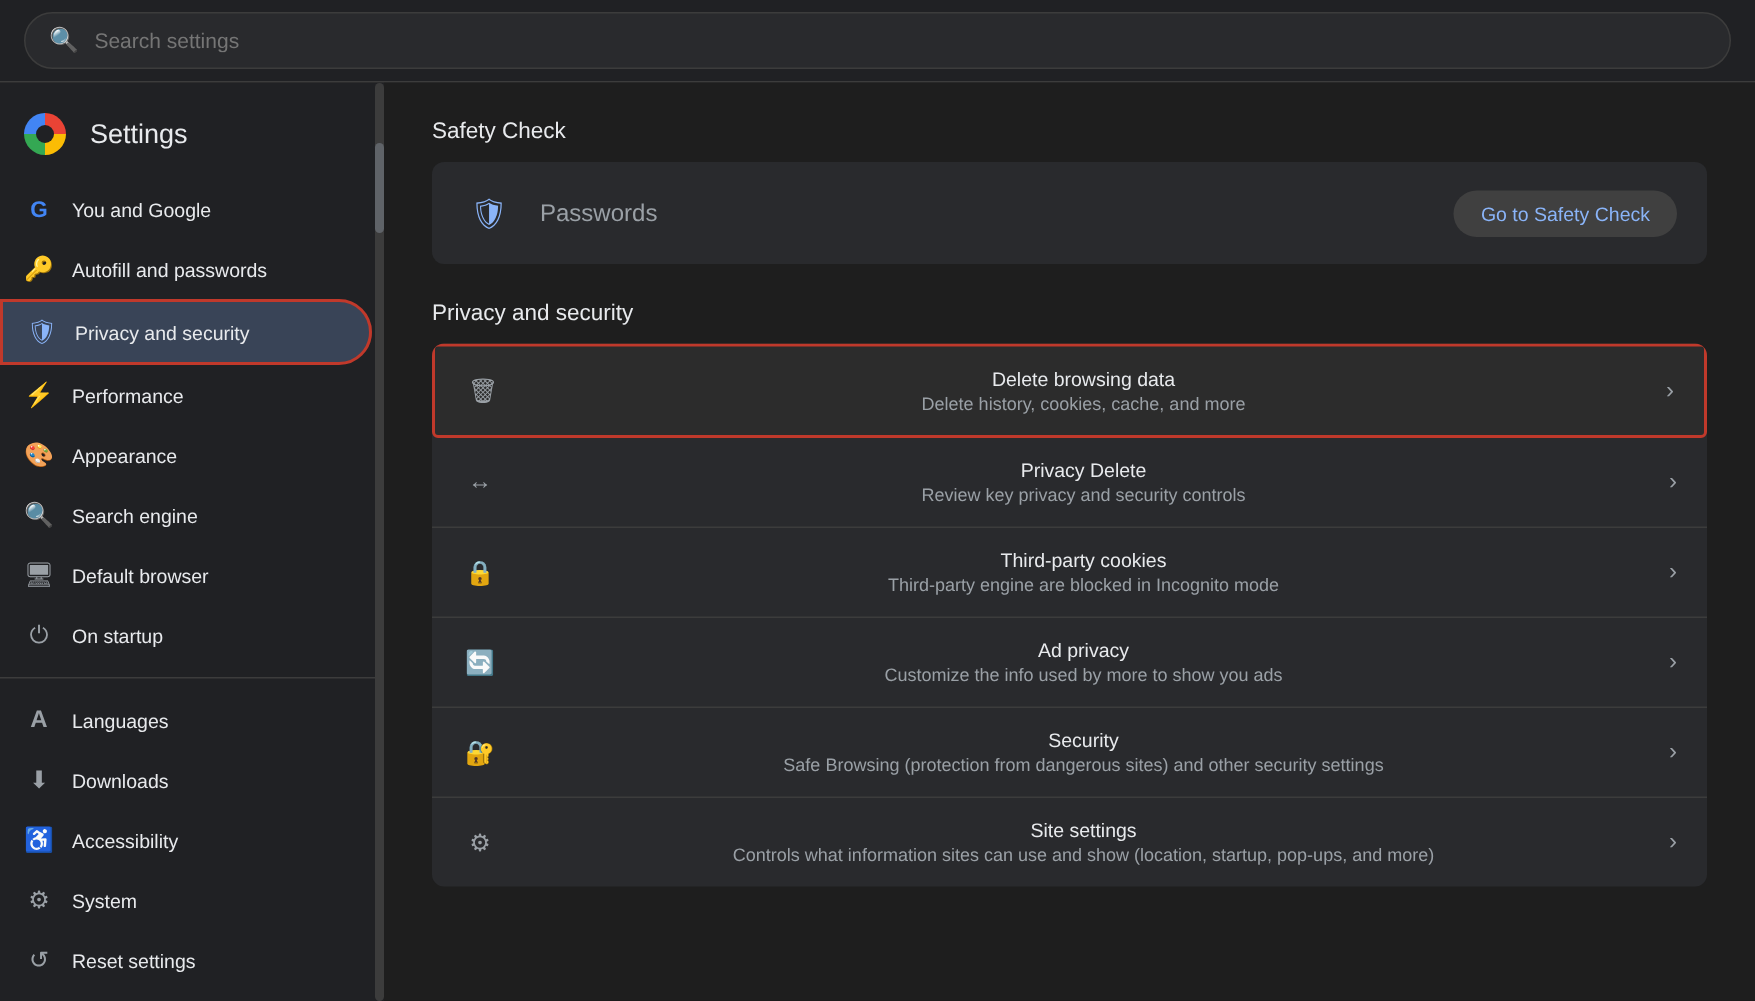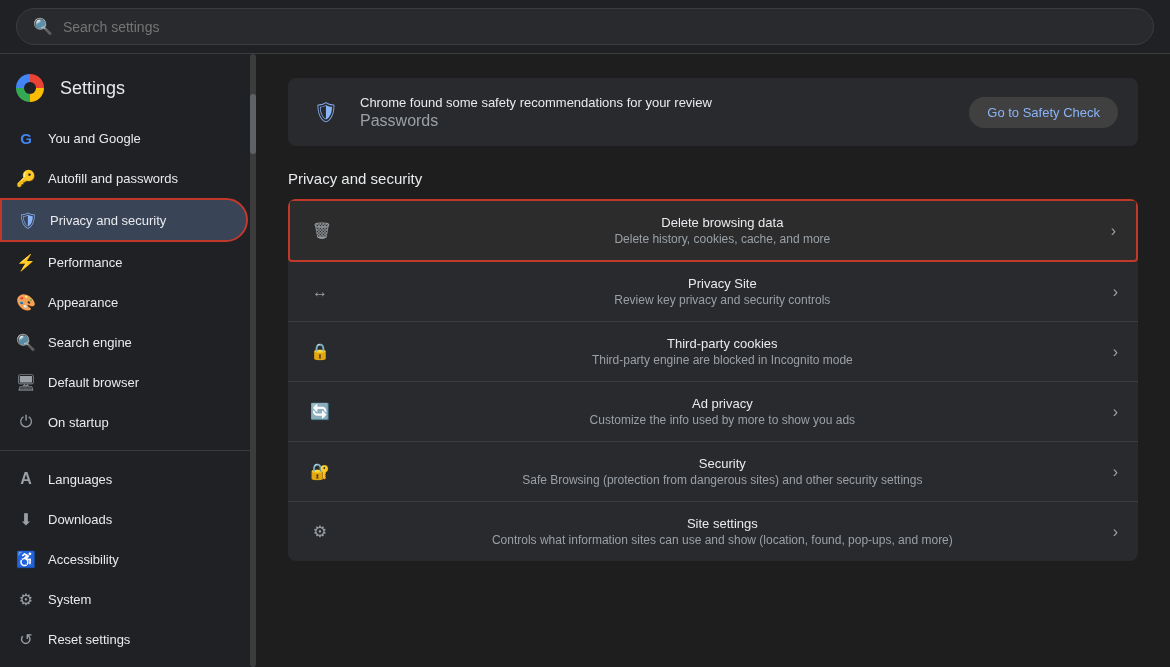--- a/index.html
+++ b/index.html
@@ -365,25 +365,25 @@
       <span class="sidebar-item-label">Reset settings</span>
     </div>
 
     <div class="sidebar-scrollbar">
       <div class="sidebar-scrollbar-thumb"></div>
     </div>
   </div>
 
   <div class="content">
 
+    <div class="section-title">Safety Check</div>
 
     <div class="safety-check-card">
       <div class="safety-icon">🛡</div>
       <div class="safety-text">
-        <div class="safety-text-title">Chrome found some safety recommendations for your review</div>
         <div class="safety-text-sub">Passwords</div>
       </div>
       <button class="safety-check-btn">Go to Safety Check</button>
     </div>
 
     <div class="privacy-section">
       <div class="section-title">Privacy and security</div>
 
       <div class="privacy-list">
 
@@ -392,21 +392,21 @@
           <div class="privacy-item-text">
             <div class="privacy-item-title">Delete browsing data</div>
             <div class="privacy-item-sub">Delete history, cookies, cache, and more</div>
           </div>
           <span class="privacy-item-arrow">›</span>
         </div>
 
         <div class="privacy-item">
           <div class="privacy-item-icon">↔</div>
           <div class="privacy-item-text">
-            <div class="privacy-item-title">Privacy Site</div>
+            <div class="privacy-item-title">Privacy Delete</div>
             <div class="privacy-item-sub">Review key privacy and security controls</div>
           </div>
           <span class="privacy-item-arrow">›</span>
         </div>
 
         <div class="privacy-item">
           <div class="privacy-item-icon">🔒</div>
           <div class="privacy-item-text">
             <div class="privacy-item-title">Third-party cookies</div>
             <div class="privacy-item-sub">Third-party engine are blocked in Incognito mode</div>
@@ -429,21 +429,21 @@
             <div class="privacy-item-title">Security</div>
             <div class="privacy-item-sub">Safe Browsing (protection from dangerous sites) and other security settings</div>
           </div>
           <span class="privacy-item-arrow">›</span>
         </div>
 
         <div class="privacy-item">
           <div class="privacy-item-icon">⚙</div>
           <div class="privacy-item-text">
             <div class="privacy-item-title">Site settings</div>
-            <div class="privacy-item-sub">Controls what information sites can use and show (location, found, pop-ups, and more)</div>
+            <div class="privacy-item-sub">Controls what information sites can use and show (location, startup, pop-ups, and more)</div>
           </div>
           <span class="privacy-item-arrow">›</span>
         </div>
 
       </div>
     </div>
   </div>
 </div>
 
 </body></html>

